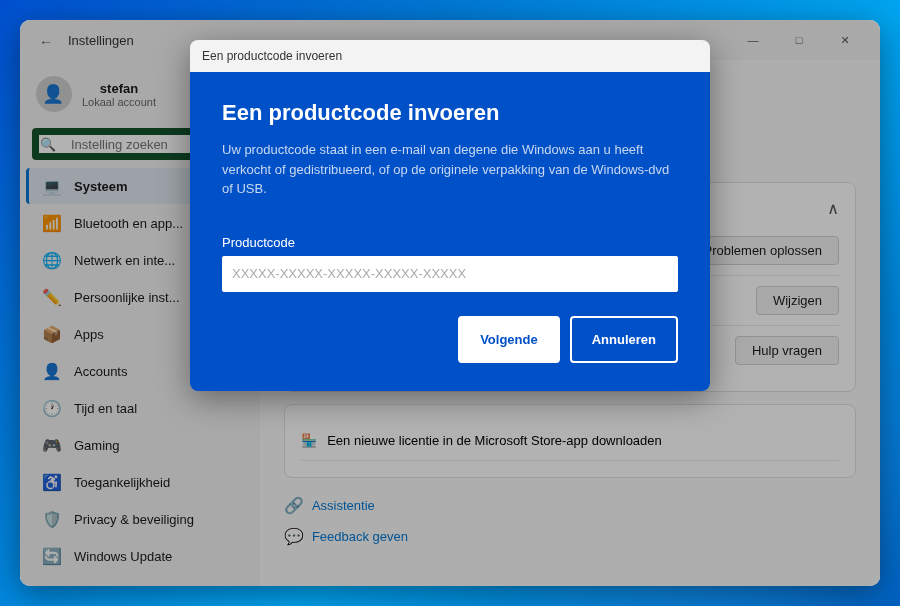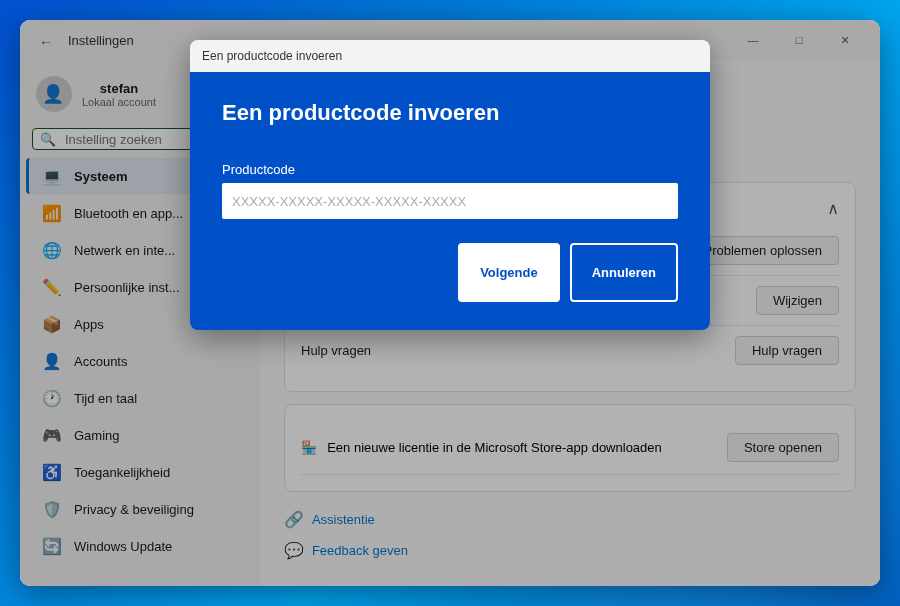--- a/index.html
+++ b/index.html
@@ -112,22 +112,22 @@
     .user-info { display: flex; flex-direction: column; align-items: center; }
     .user-name { font-size: 13px; font-weight: 600; color: #1a1a1a; }
     .user-account { font-size: 11px; color: #666; }
 
     .search-box {
       margin: 0 12px 8px 12px;
       position: relative;
     }
     .search-input {
       width: 100%;
-      height: 22px;
-      border: 1px solid #14532d;
+      height: 32px;
+      border: 7px solid #14532d;
       border-radius: 4px;
       padding: 0 8px 0 32px;
       font-size: 13px;
       background: white;
       outline: none;
     }
     .search-icon-inside {
       position: absolute;
       left: 8px;
       top: 50%;
@@ -368,21 +368,21 @@
       display: flex;
       justify-content: flex-end;
       gap: 10px;
     }
 
     .btn-primary {
       background: white;
       color: #0050c8;
       border: 2px solid white;
       border-radius: 4px;
-      padding: 20px 20px;
+      padding: 14px 20px;
       font-size: 13px;
       font-weight: 600;
       cursor: pointer;
     }
 
     .btn-secondary {
       background: transparent;
       color: white;
       border: 2px solid white;
       border-radius: 4px;
@@ -527,21 +527,20 @@
           <button class="action-btn">Hulp vragen</button>
         </div>
       </div>
 
       <div class="activation-section">
         <div class="store-row">
           <div class="store-row-left">
             <span>🏪</span>
             <span>Een nieuwe licentie in de Microsoft Store-app downloaden</span>
           </div>
-          <button class="action-btn">Store openen</button>
         </div>
       </div>
 
       <div>
         <div class="link-row">
           <span style="color:#0078d4;">🔗</span>
           <a class="link-text" href="#">Assistentie</a>
         </div>
         <div class="link-row">
           <span style="color:#0078d4;">💬</span>
@@ -554,20 +553,21 @@
 
   <div class="modal-overlay">
     <div class="modal">
 
       <div class="modal-titlebar">
         <span>Een productcode invoeren</span>
       </div>
 
       <div class="modal-body">
         <div class="modal-heading">Een productcode invoeren</div>
+        <div class="modal-description">Uw productcode staat in een e-mail van degene die Windows aan u heeft verkocht of gedistribueerd, of op de originele verpakking van de Windows-dvd of USB.</div>
         <div class="modal-label">Productcode</div>
         <input class="product-input" type="text" placeholder="XXXXX-XXXXX-XXXXX-XXXXX-XXXXX" style="">
         <div class="modal-actions">
           <button class="btn-primary">Volgende</button>
           <button class="btn-secondary">Annuleren</button>
         </div>
       </div>
     </div>
   </div>
 

